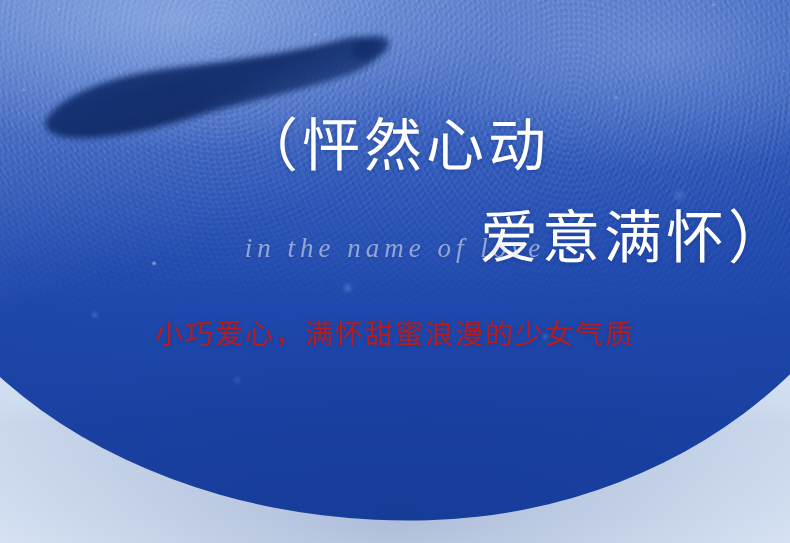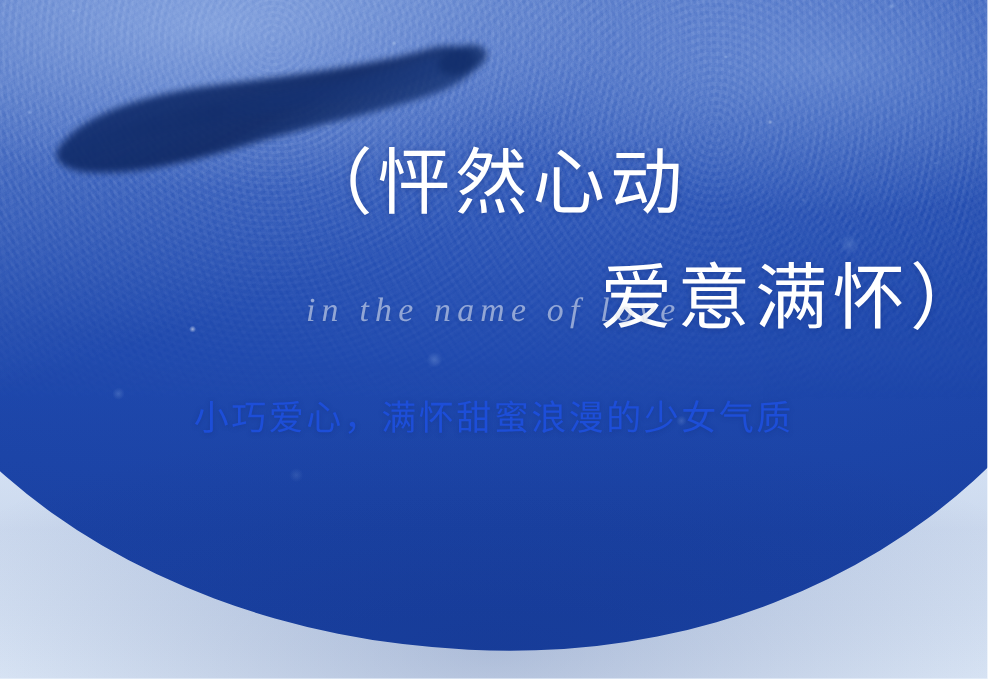--- a/index.html
+++ b/index.html
@@ -160,21 +160,21 @@
   }
 
   .subtitle {
     position: absolute;
     left: 0;
     width: 790px;
     top: 312px;
     font-family: "Liberation Sans", "DejaVu Sans", sans-serif;
     font-size: 28px;
     letter-spacing: 2px;
-    color: #1d4ed8;
+    color: #b91c1c;
     white-space: nowrap;
     text-shadow: 0 1px 4px rgba(16,44,118,.35);
   }
 </style>
 </head>
 <body>
 
 <div id="banner">
 
   <div class="bg-layer bg-base"></div>

